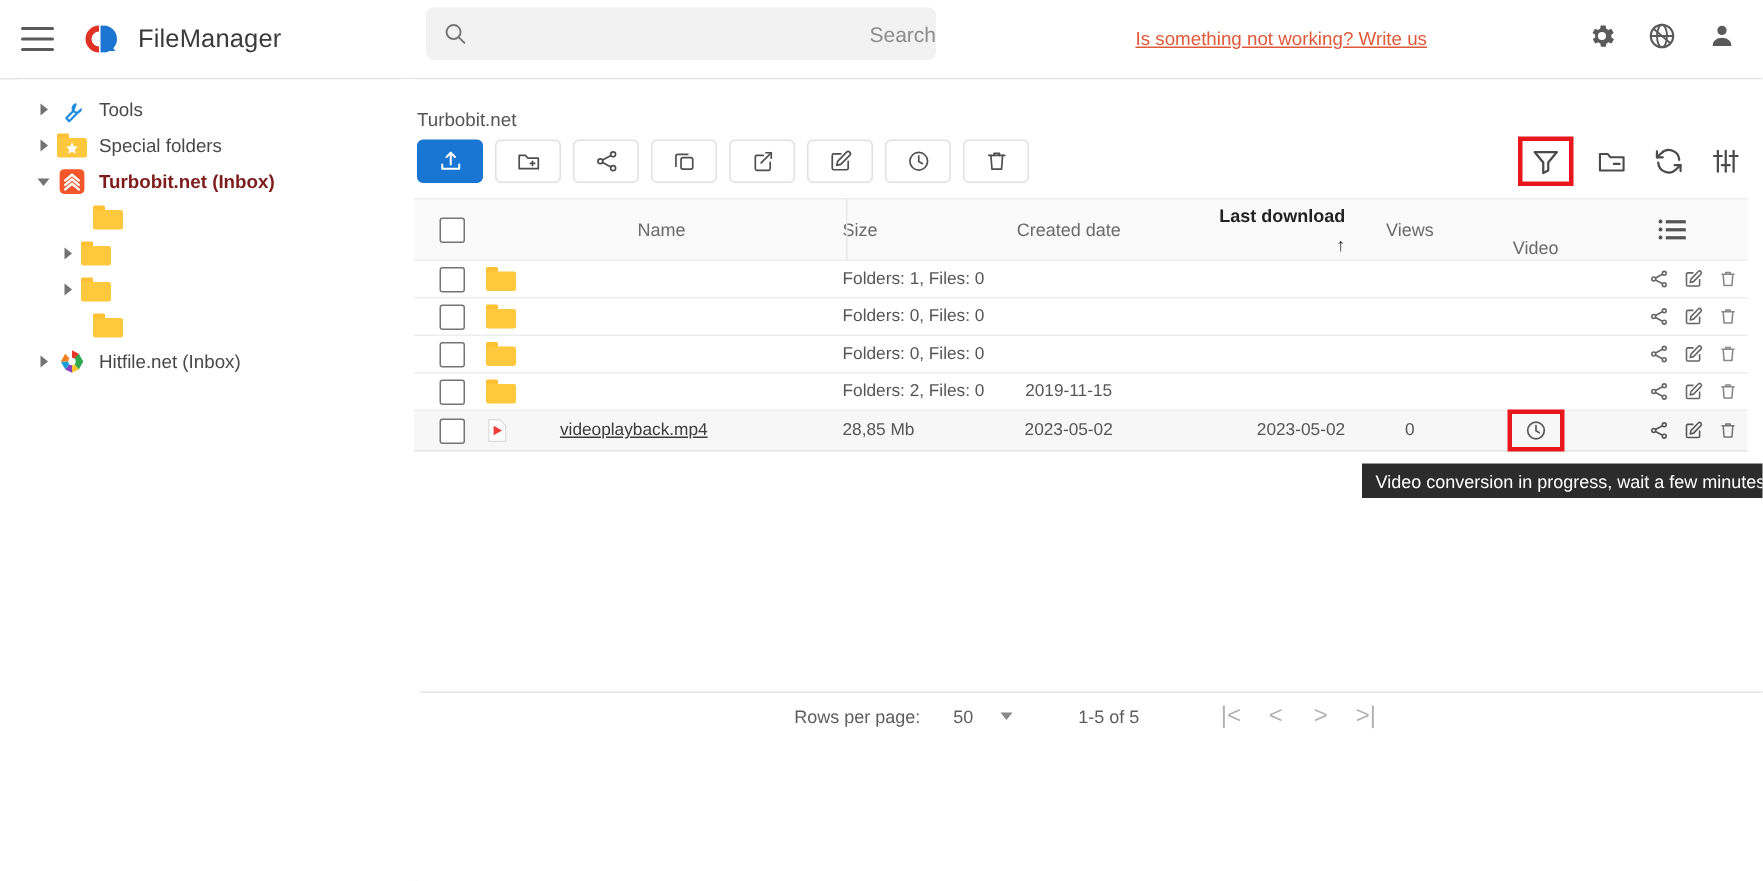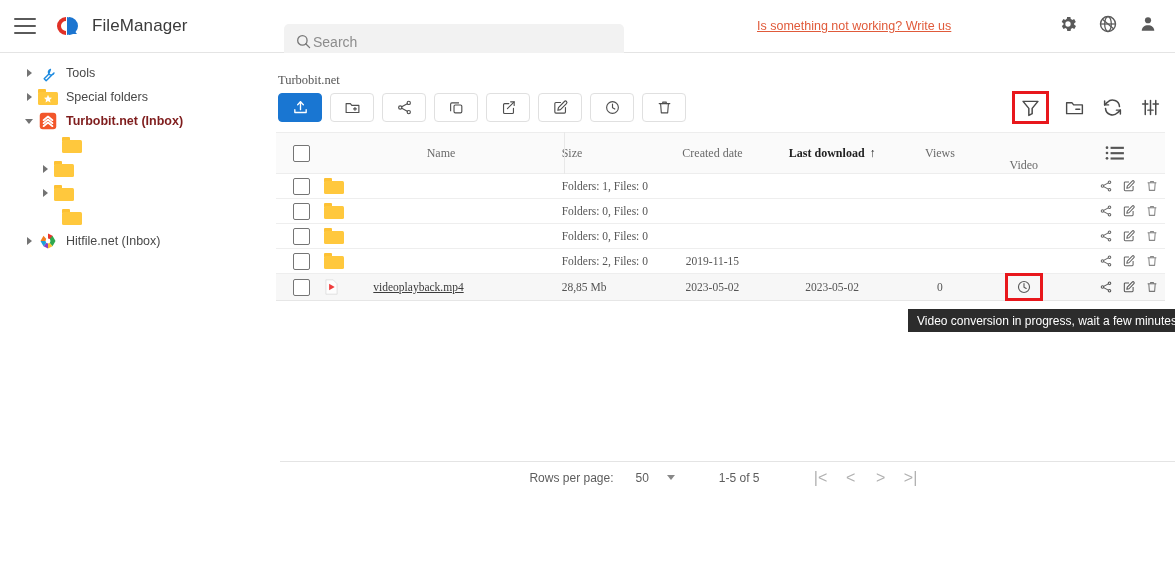--- a/index.html
+++ b/index.html
@@ -22,23 +22,23 @@
     display:flex; flex-direction:column; justify-content:space-between;
     cursor:pointer;
   }
   .hamburger span { display:block; height:2px; background:#5a5a5a; border-radius:1px; }
 
   .brand { display:flex; align-items:center; gap:10px; }
   .brand-logo { width:30px; height:24px; position:relative; }
   .brand-title { font-size:17px; color:#3b3b3b; letter-spacing:.1px; }
 
   .searchbox {
-    position:absolute; left:284px; top:24px; width:340px; height:35px;
+    position:absolute; left:284px; top:5px; width:340px; height:35px;
     background:#f2f2f2; border-radius:5px; display:flex; align-items:center;
-    padding-left:12px; gap:2px; cursor:text;
+    padding-left:12px; gap:2px; cursor:text;justify-content:space-between;
   }
   .searchbox .ph { color:#8d8d8d; font-size:14px; }
 
   .help-link {
     position:absolute; left:757px; top:19px; font-size:12.5px;
     color:#e05a3a; text-decoration:underline; cursor:pointer; white-space:nowrap;
   }
   .topicons { position:absolute; right:16px; top:13px; display:flex; gap:18px; align-items:center; }
   .topicons .ic { width:22px; height:22px; cursor:pointer; display:flex; align-items:center; justify-content:center; }
 
@@ -56,21 +56,21 @@
   .caret.open i { border-left:4px solid transparent; border-right:4px solid transparent; border-top:5px solid #737373; border-bottom:none; }
   .tree-ic { width:20px; height:20px; margin-right:8px; flex:0 0 20px; display:flex; align-items:center; justify-content:center; }
   .tree-label { white-space:nowrap; }
   .tree-label.bold { font-weight:bold; color:#7f1d1d; }
 
   .folder-glyph { width:20px; height:16px; position:relative; }
   .folder-glyph .tab { position:absolute; left:0; top:0; width:8px; height:4px; background:#fdc133; border-radius:1px 1px 0 0; }
   .folder-glyph .body { position:absolute; left:0; top:3px; width:20px; height:13px; background:#ffc83d; border-radius:1.5px; }
 
   
-  .main { position:absolute; top:53px; left:266px; width:909px; height:534px; background:#fff;font-family:Liberation Serif, serif; }
+  .main { position:absolute; top:53px; left:266px; width:909px; height:534px; background:#fff; }
   .crumb { position:absolute; left:12px; top:20px; font-size:12.5px; color:#555; }
 
   .toolbar { position:absolute; left:12px; top:40px; display:flex; gap:8px; }
   .tbtn {
     width:44px; height:29px; border:1px solid #e0e0e0; border-radius:4px;
     background:#fff; display:flex; align-items:center; justify-content:center; cursor:pointer;
   }
   .tbtn.primary { background:#1976d2; border-color:#1976d2; }
 
   .rtools { position:absolute; right:12px; top:38px; display:flex; align-items:center; gap:12px; }
@@ -86,21 +86,21 @@
     display:flex; align-items:center; font-size:12px; color:#6a6a6a;
   }
   .sep { position:absolute; left:298px; top:79px; width:1px; height:42px; background:#e8e8e8; }
   .cb {
     width:17px; height:17px; border:1.5px solid #757575; border-radius:2px; background:#fff; cursor:pointer;
   }
   .c-check { width:40px; display:flex; justify-content:center; margin-left:6px;}
   .c-name  { width:252px; text-align:center; }
   .c-size  { width:100px; text-align:left; }
   .c-created { width:115px; text-align:center; }
-  .c-last  { width:135px; text-align:center; color:#222; font-weight:600; display:flex; align-items:flex-end; justify-content:center; gap:5px;}
+  .c-last  { width:135px; text-align:center; color:#222; font-weight:600; display:flex; align-items:flex-end; justify-content:center; gap:5px;flex-direction:column;}
   .c-views { width:90px; text-align:center; }
   .c-video { width:85px; text-align:center;margin-top:24px; }
   .c-act   { width:105px; display:flex; justify-content:center; align-items:center; }
 
   .rows { position:absolute; left:10px; top:121px; width:889px; }
   .trow {
     display:flex; align-items:center; height:25px; font-size:11.5px; color:#555;
     border-bottom:1px solid #eeeeee;
   }
   .trow.file { height:27px; background:#f7f7f7; border-bottom:1px solid #e6e6e6; }

